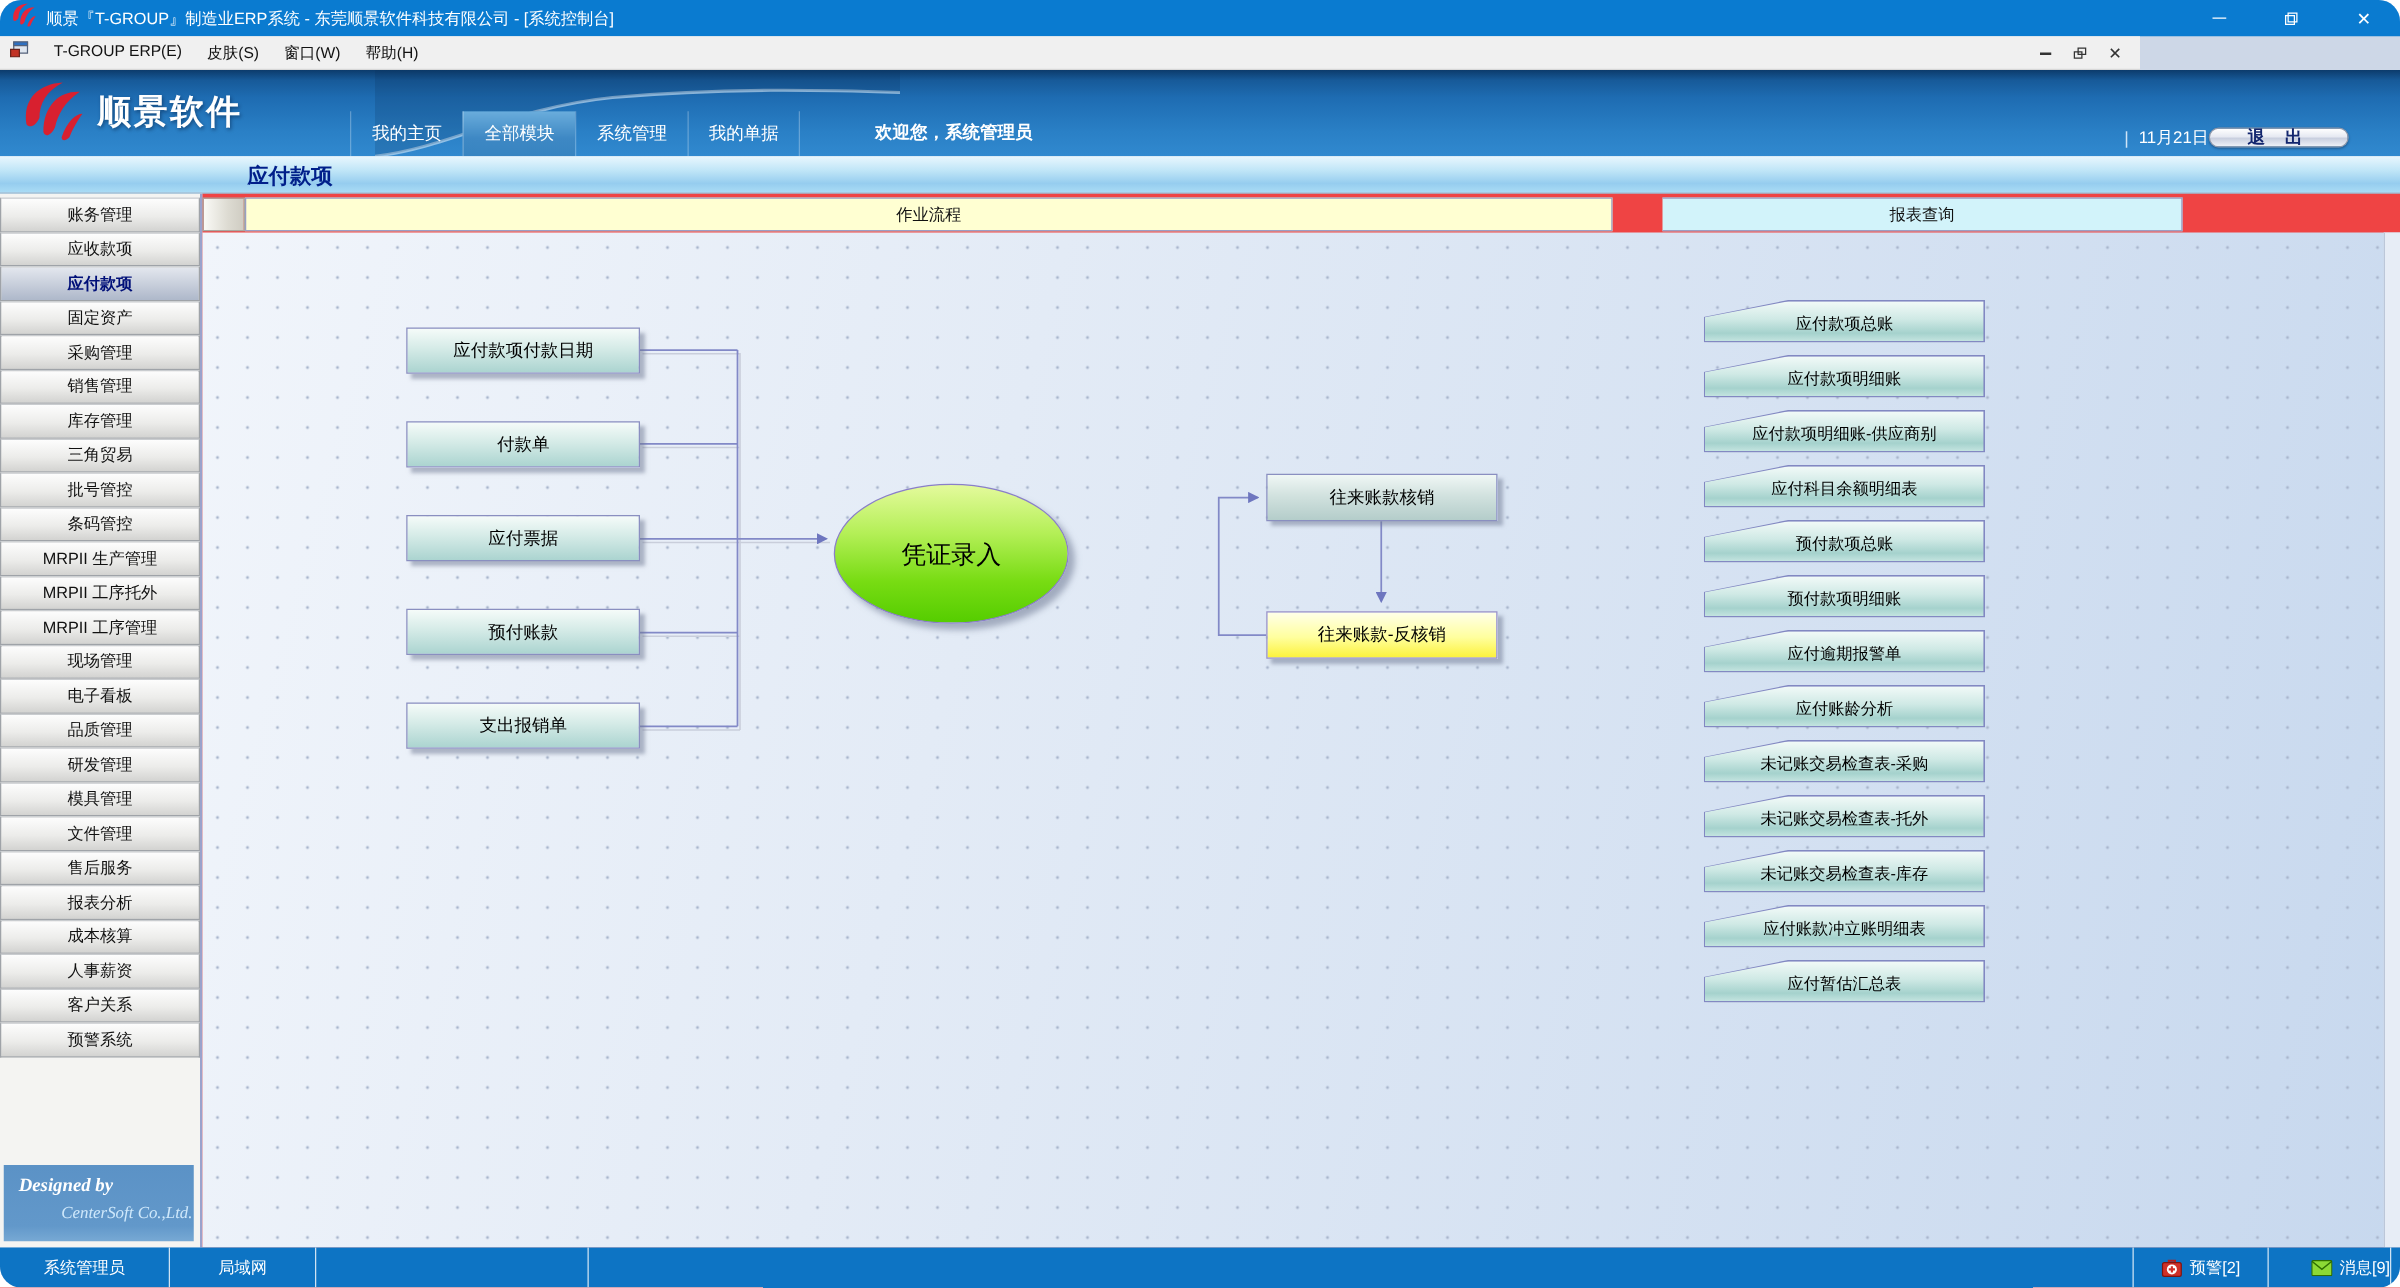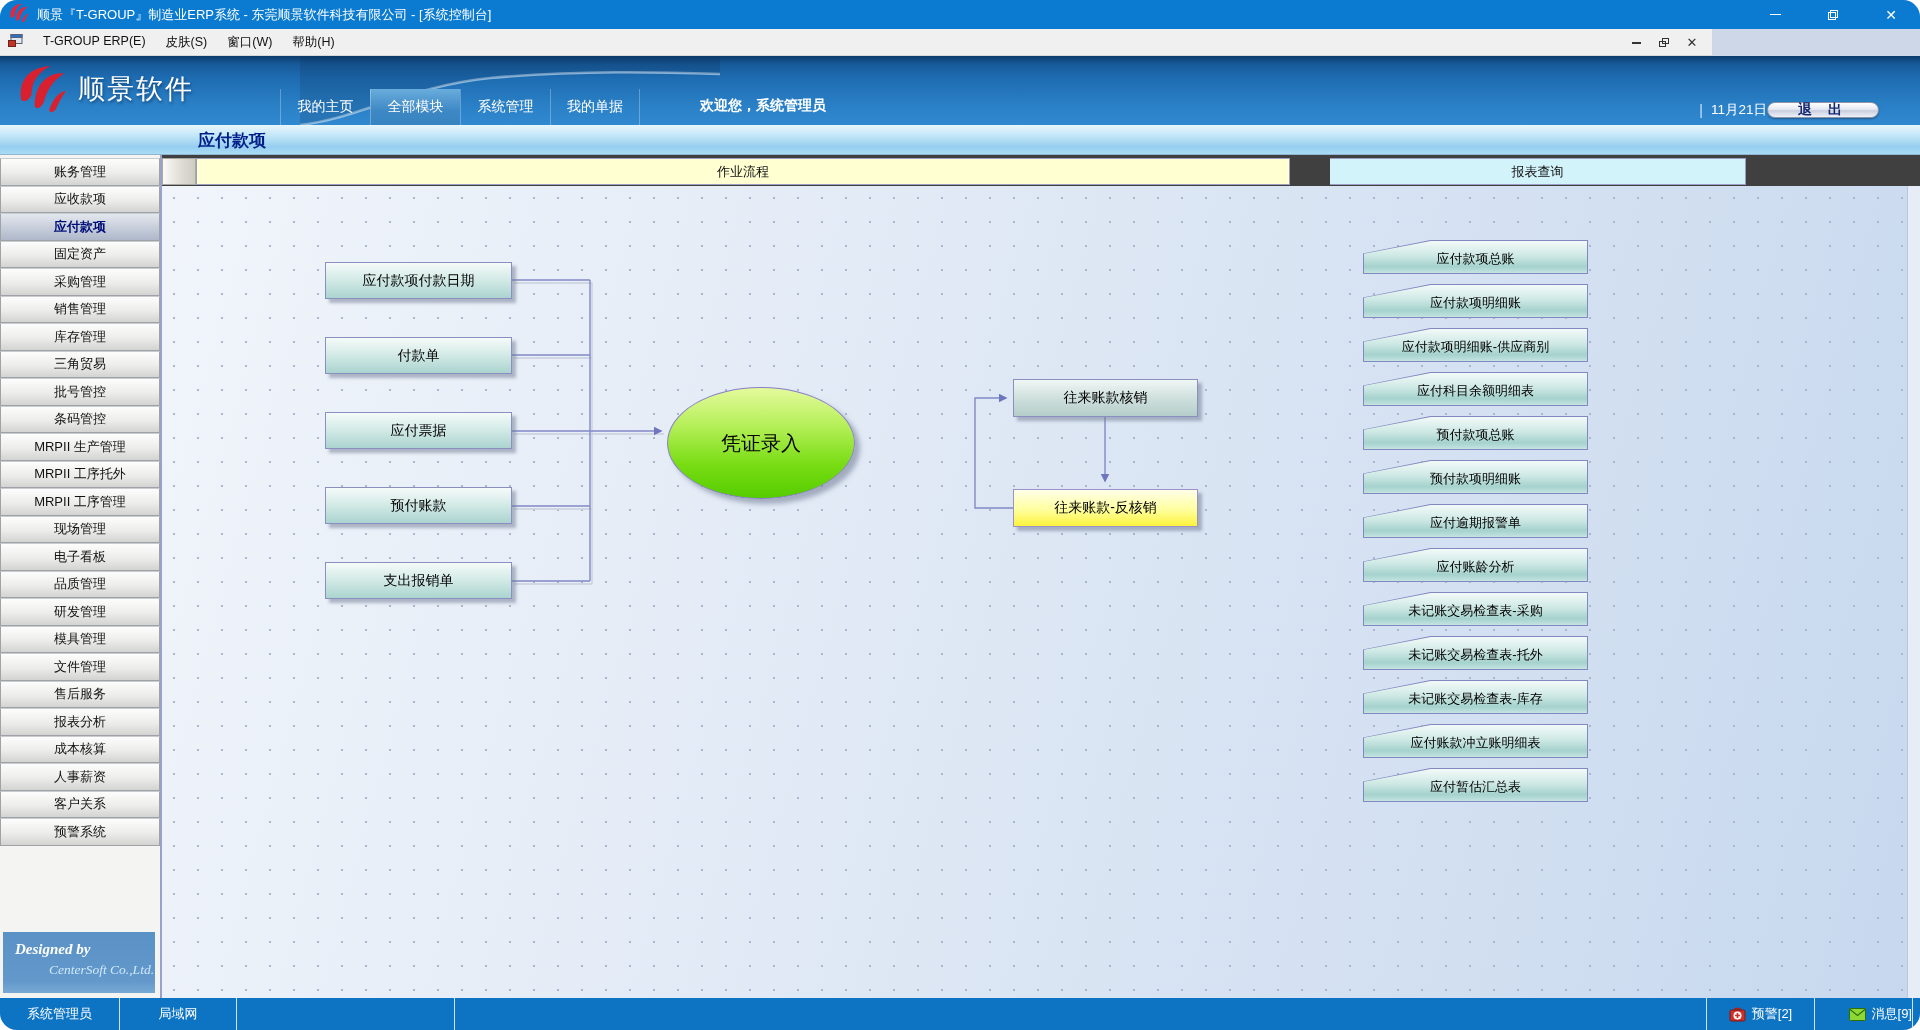--- a/index.html
+++ b/index.html
@@ -31,21 +31,21 @@
   .m-restore i { position:absolute; display:block; border:1px solid #333; width:7px; height:6px; }
   .m-restore i.b { left:0; bottom:0; background:#f0f0f0; }
   .m-restore i.f { right:0; top:0; }
   .m-x { font-size:13px; font-weight:bold; }
 
   
   .header { position:absolute; left:0; top:56px; width:1920px; height:69px;
     background:linear-gradient(180deg,#0c3b6b 0%,#175a99 12%,#1e6cb2 32%,#2a80c6 72%,#3189cf 100%); }
   .hdr-swoosh { position:absolute; left:300px; top:0; pointer-events:none; }
   .logo { position:absolute; left:16px; top:8px; display:flex; align-items:center; }
-  .logo-text { color:#fff; font-size:27px; font-weight:normal; margin-left:10px; letter-spacing:2px; text-shadow:1px 2px 3px rgba(0,20,50,.45); }
+  .logo-text { color:#fff; font-size:27px; font-weight:bold; margin-left:10px; letter-spacing:2px; text-shadow:1px 2px 3px rgba(0,20,50,.45); }
   .nav-tabs { position:absolute; left:280px; bottom:0; height:36px; display:flex; }
   .nav-tab { width:90px; height:36px; display:flex; align-items:center; justify-content:center; color:#fff; font-size:14px; border-left:1px solid rgba(255,255,255,.28); cursor:default; }
   .nav-tab:last-child { border-right:1px solid rgba(255,255,255,.28); }
   .nav-tab.active { background:linear-gradient(180deg,#6aaddc,#3e88c4 60%,#3784c1); }
   .hdr-welcome { position:absolute; left:700px; bottom:10px; color:#fff; font-size:14px; font-weight:bold; }
   .hdr-right { position:absolute; right:41px; bottom:6px; display:flex; align-items:center; }
   .hdr-sep { color:#cfe4f6; font-size:14px; margin-right:8px; }
   .hdr-date { color:#fff; font-size:13.5px; }
   .exit-btn { width:112px; height:16px; border-radius:12px;
     background:linear-gradient(180deg,#ffffff,#e6e9f2 45%,#c9cfdf 55%,#eef1f7);
@@ -63,21 +63,21 @@
   .side-item { height:27.5px; display:flex; align-items:center; justify-content:center;
     background:linear-gradient(180deg,#fdfdfd,#ececea 55%,#d3d3d1); border:1px solid #9fa3a8; border-top:1px solid #c9cccf;
     font-size:13px; color:#111; cursor:default; }
   .side-item.active { background:linear-gradient(180deg,#e3e7ee,#c6cdda 55%,#aeb8ca); color:#000f78; font-weight:bold; }
   .designed { position:absolute; left:3px; right:5px; top:777px; height:61px;
     background:linear-gradient(180deg,#5b92c6,#6298ca 80%,#77a9d4); }
   .designed .d-by { font-family:"Liberation Serif","DejaVu Serif",serif; font-style:italic; font-weight:bold; color:#fff; font-size:15px; margin:9px 0 0 12px; }
   .designed .d-co { font-family:"Liberation Serif","DejaVu Serif",serif; font-style:italic; color:#cfe8fb; font-size:13.5px; margin:4px 0 0 46px; }
 
   
-  .content { position:absolute; left:162px; top:155px; width:1758px; height:843px; background:#404040; }
+  .content { position:absolute; left:162px; top:155px; width:1758px; height:843px; background:#ef4444; }
   .splitter { position:absolute; left:0; top:3px; width:34px; height:27px; background:linear-gradient(90deg,#fafaf6,#dddbd2 60%,#cfccc2); border:1px solid #a8a8a0; }
   .sec-tab { position:absolute; top:3px; height:27px; display:flex; align-items:center; justify-content:center; font-size:13px; color:#111; }
   .sec-tab.flow { left:34px; width:1094px; background:#ffffd2; border:1px solid #9a9ec4; }
   .sec-tab.report { left:1128px; width:416px; background:#d2f3fa; border:1px solid #9a9ec4; border-left:none;margin-left:40px; }
   .canvas { position:absolute; left:0; top:31px; width:1758px; height:812px;
     background-image:radial-gradient(circle,#a9b6cd 1px,rgba(0,0,0,0) 1.4px),
       linear-gradient(105deg,#f1f5fb 0%,#e3ebf6 35%,#c7d8ee 100%);
     background-size:24px 24px,100% 100%; }
   .vstrip { position:absolute; right:0; top:0; width:13px; height:812px; background:#e7edf6; border-left:1px solid #bcc7d9; }
   .flow-lines { position:absolute; left:0; top:0; }
@@ -100,21 +100,21 @@
     clip-path:polygon(0 40%,30% 0,100% 0,100% 100%,0 100%);
     filter:drop-shadow(3px 3px 2px rgba(100,110,140,.55)); cursor:default; }
   .rbtn-inner { position:absolute; inset:1px; clip-path:polygon(0 40%,30% 0,100% 0,100% 100%,0 100%);
     background:linear-gradient(180deg,#f2faf8,#cfe9e5 45%,#a5d2cd 80%,#c4e4e0);
     display:flex; align-items:center; justify-content:center; }
   .rbtn-label { font-size:13px; color:#000; padding-top:4px; }
 
   
   .statusbar { position:absolute; left:0; top:998px; width:1920px; height:32px; background:#0d74c4; display:flex; align-items:stretch; color:#fff; font-size:13px; }
   .sb-cell { display:flex; align-items:center; border-right:1px solid #cfe3f3; }
-  .sb-user { width:120px; justify-content:center; }
+  .sb-user { width:136px; justify-content:center; }
   .sb-ws { width:323px; padding-left:13px; }
   .sb-net { width:117px; justify-content:center; }
   .sb-empty { width:218px; }
   .sb-flex { flex:1; border-right:1px solid #cfe3f3; }
   .sb-alert { width:108px; justify-content:center; gap:6px; }
   .sb-msg { width:98px; justify-content:flex-end; gap:6px; }
   .sb-tail { width:7px; border-right:none; }
 </style>
 </head>
 <body>

